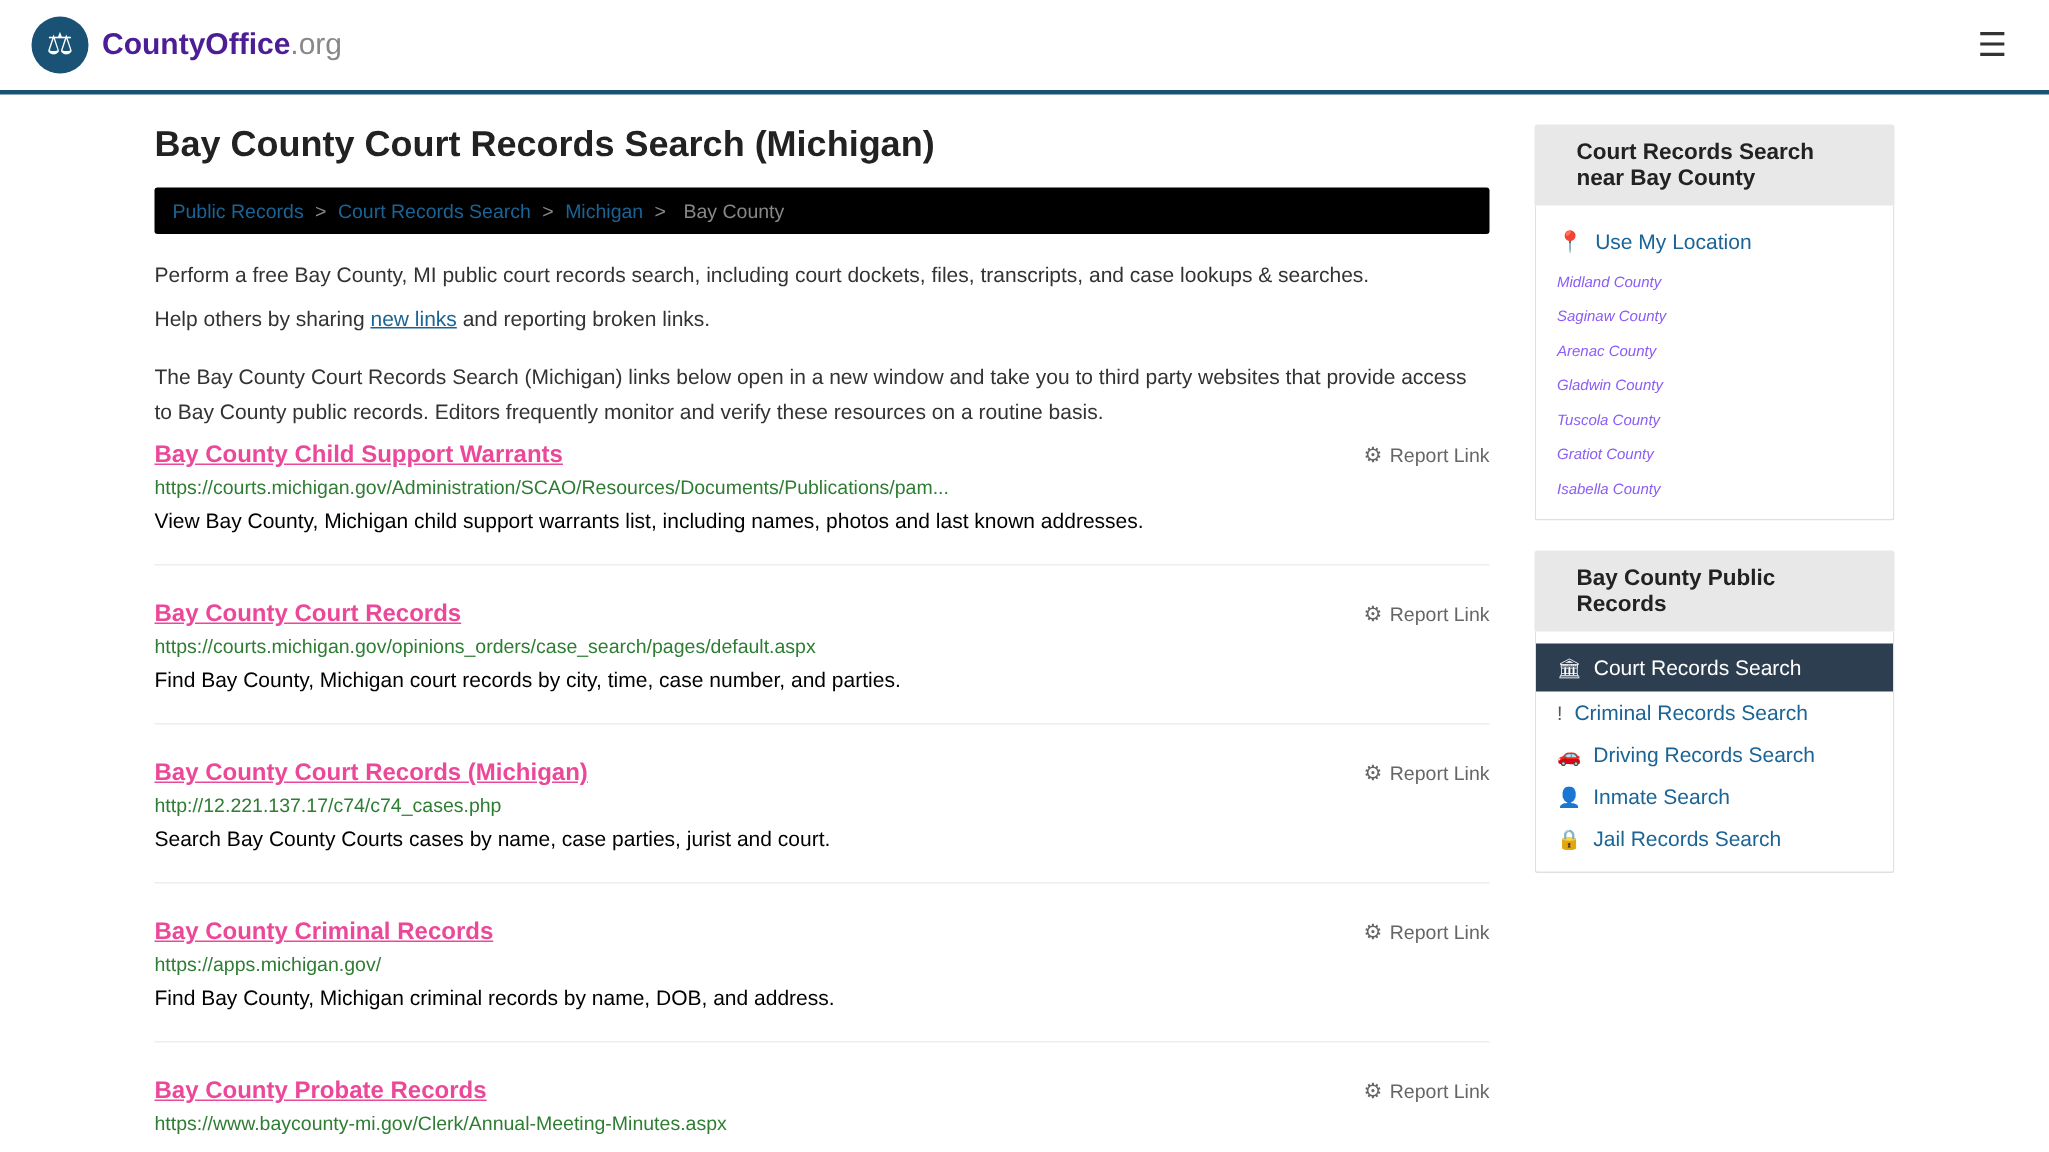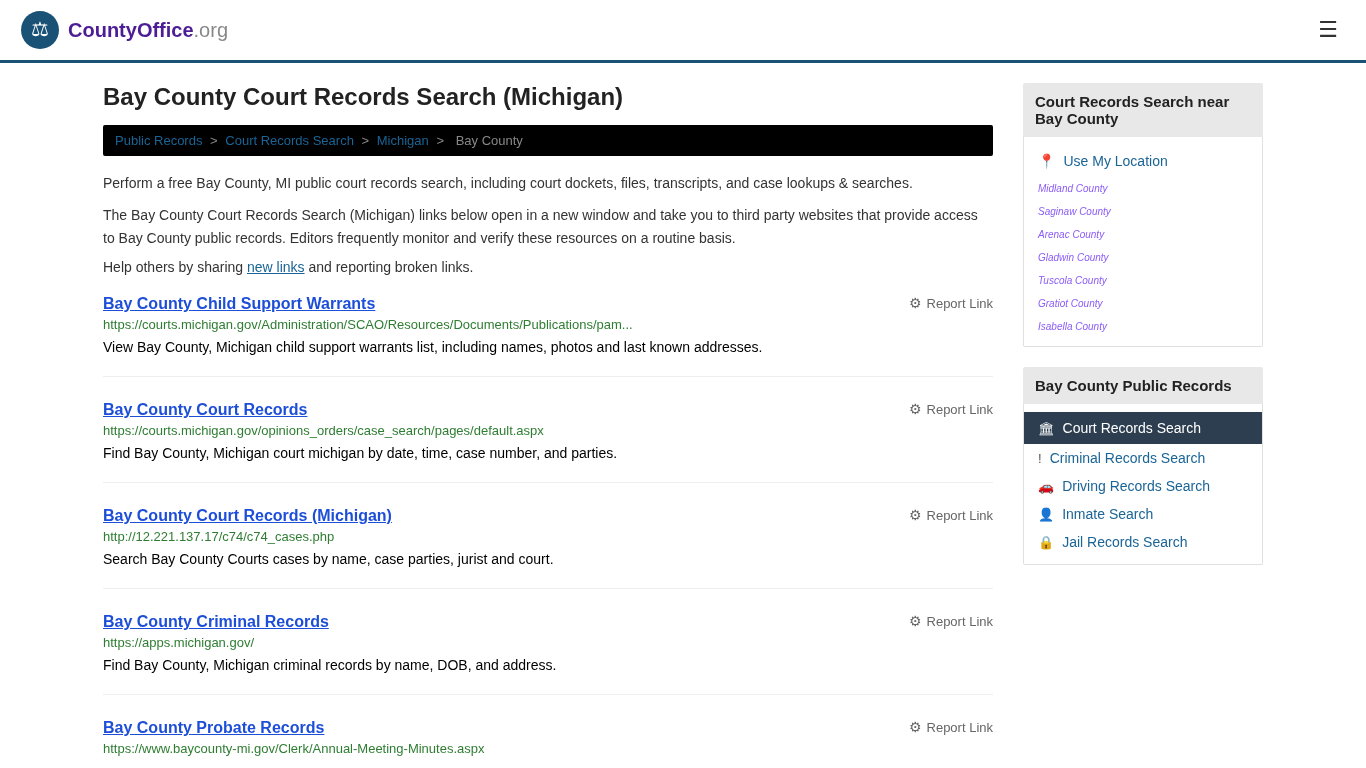--- a/index.html
+++ b/index.html
@@ -102,21 +102,21 @@
     .record-item:last-child { border-bottom: none; }
     .record-header {
       display: flex;
       justify-content: space-between;
       align-items: flex-start;
       margin-bottom: 4px;
     }
     .record-title {
       font-size: 16px;
       font-weight: bold;
-      color: #1d4ed8;
+      color: #ec4899;
       text-decoration: underline;
       cursor: pointer;
     }
     .report-link {
       display: flex;
       align-items: center;
       gap: 5px;
       color: #666;
       font-size: 13px;
       cursor: pointer;
@@ -138,21 +138,21 @@
     
     #sidebar {
       width: 240px;
       flex-shrink: 0;
     }
     .sidebar-section {
       margin-bottom: 20px;
     }
     .sidebar-section-title {
       background: #e8e8e8;
-      padding: 10px 12px;
+      padding: 10px 28px;
       font-size: 15px;
       font-weight: bold;
       color: #222;
       margin-bottom: 0;
       border-radius: 2px 2px 0 0;
     }
     .sidebar-section-body {
       border: 1px solid #e0e0e0;
       border-top: none;
       border-radius: 0 0 2px 2px;
@@ -233,26 +233,26 @@
       <a>Public Records</a>
       <span> &gt; </span>
       <a>Court Records Search</a>
       <span> &gt; </span>
       <a>Michigan</a>
       <span> &gt; </span>
       <span>Bay County</span>
     </div>
 
     <p id="intro-text">Perform a free Bay County, MI public court records search, including court dockets, files, transcripts, and case lookups &amp; searches.</p>
-    <p id="secondary-text">The Bay County Court Records Search (Michigan) links below open in a new window and take you to third party websites that provide access to Bay County public records. Editors frequently monitor and verify these resources on a routine basis.</p>
     <p id="help-text">
       <span>Help others by sharing</span>
       <a>new links</a>
       <span> </span><span>and reporting broken links.</span>
     </p>
+    <p id="secondary-text">The Bay County Court Records Search (Michigan) links below open in a new window and take you to third party websites that provide access to Bay County public records. Editors frequently monitor and verify these resources on a routine basis.</p>
 
     <div id="records-list">
         <div class="record-item">
     <div class="record-header">
       <div class="record-title">Bay County Child Support Warrants</div>
       <div class="report-link">
         <span class="report-icon">⚙</span>
         <span>Report Link</span>
       </div>
     </div>
@@ -261,21 +261,21 @@
   </div>
         <div class="record-item">
     <div class="record-header">
       <div class="record-title">Bay County Court Records</div>
       <div class="report-link">
         <span class="report-icon">⚙</span>
         <span>Report Link</span>
       </div>
     </div>
     <div class="record-url">https://courts.michigan.gov/opinions_orders/case_search/pages/default.aspx</div>
-    <div class="record-desc">Find Bay County, Michigan court michigan by date, time, case number, and parties.</div>
+    <div class="record-desc">Find Bay County, Michigan court records by city, time, case number, and parties.</div>
   </div>
         <div class="record-item">
     <div class="record-header">
       <div class="record-title">Bay County Court Records (Michigan)</div>
       <div class="report-link">
         <span class="report-icon">⚙</span>
         <span>Report Link</span>
       </div>
     </div>
     <div class="record-url">http://12.221.137.17/c74/c74_cases.php</div>

